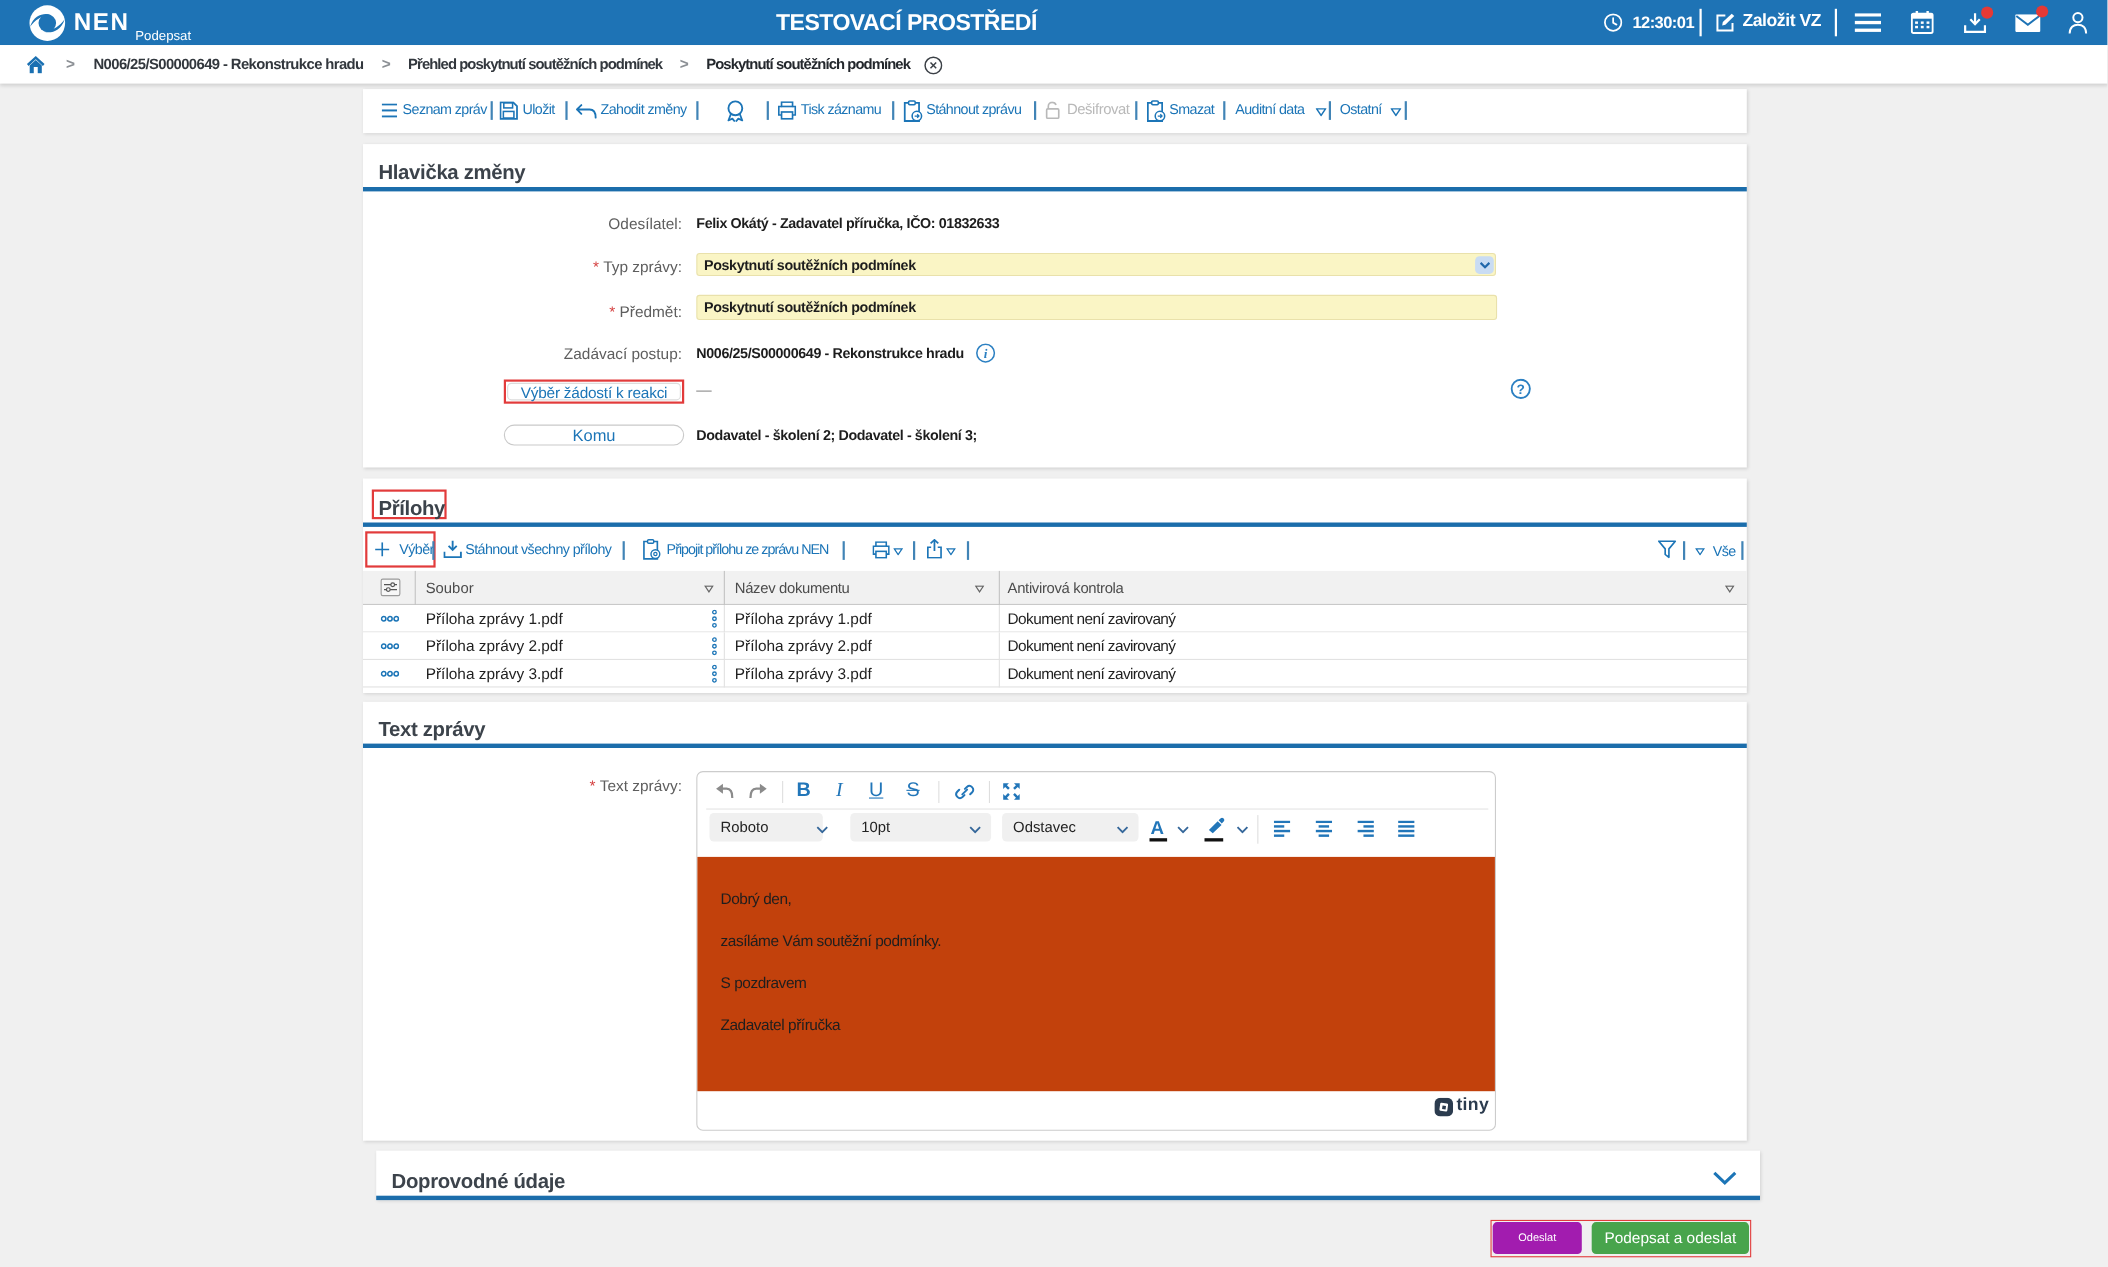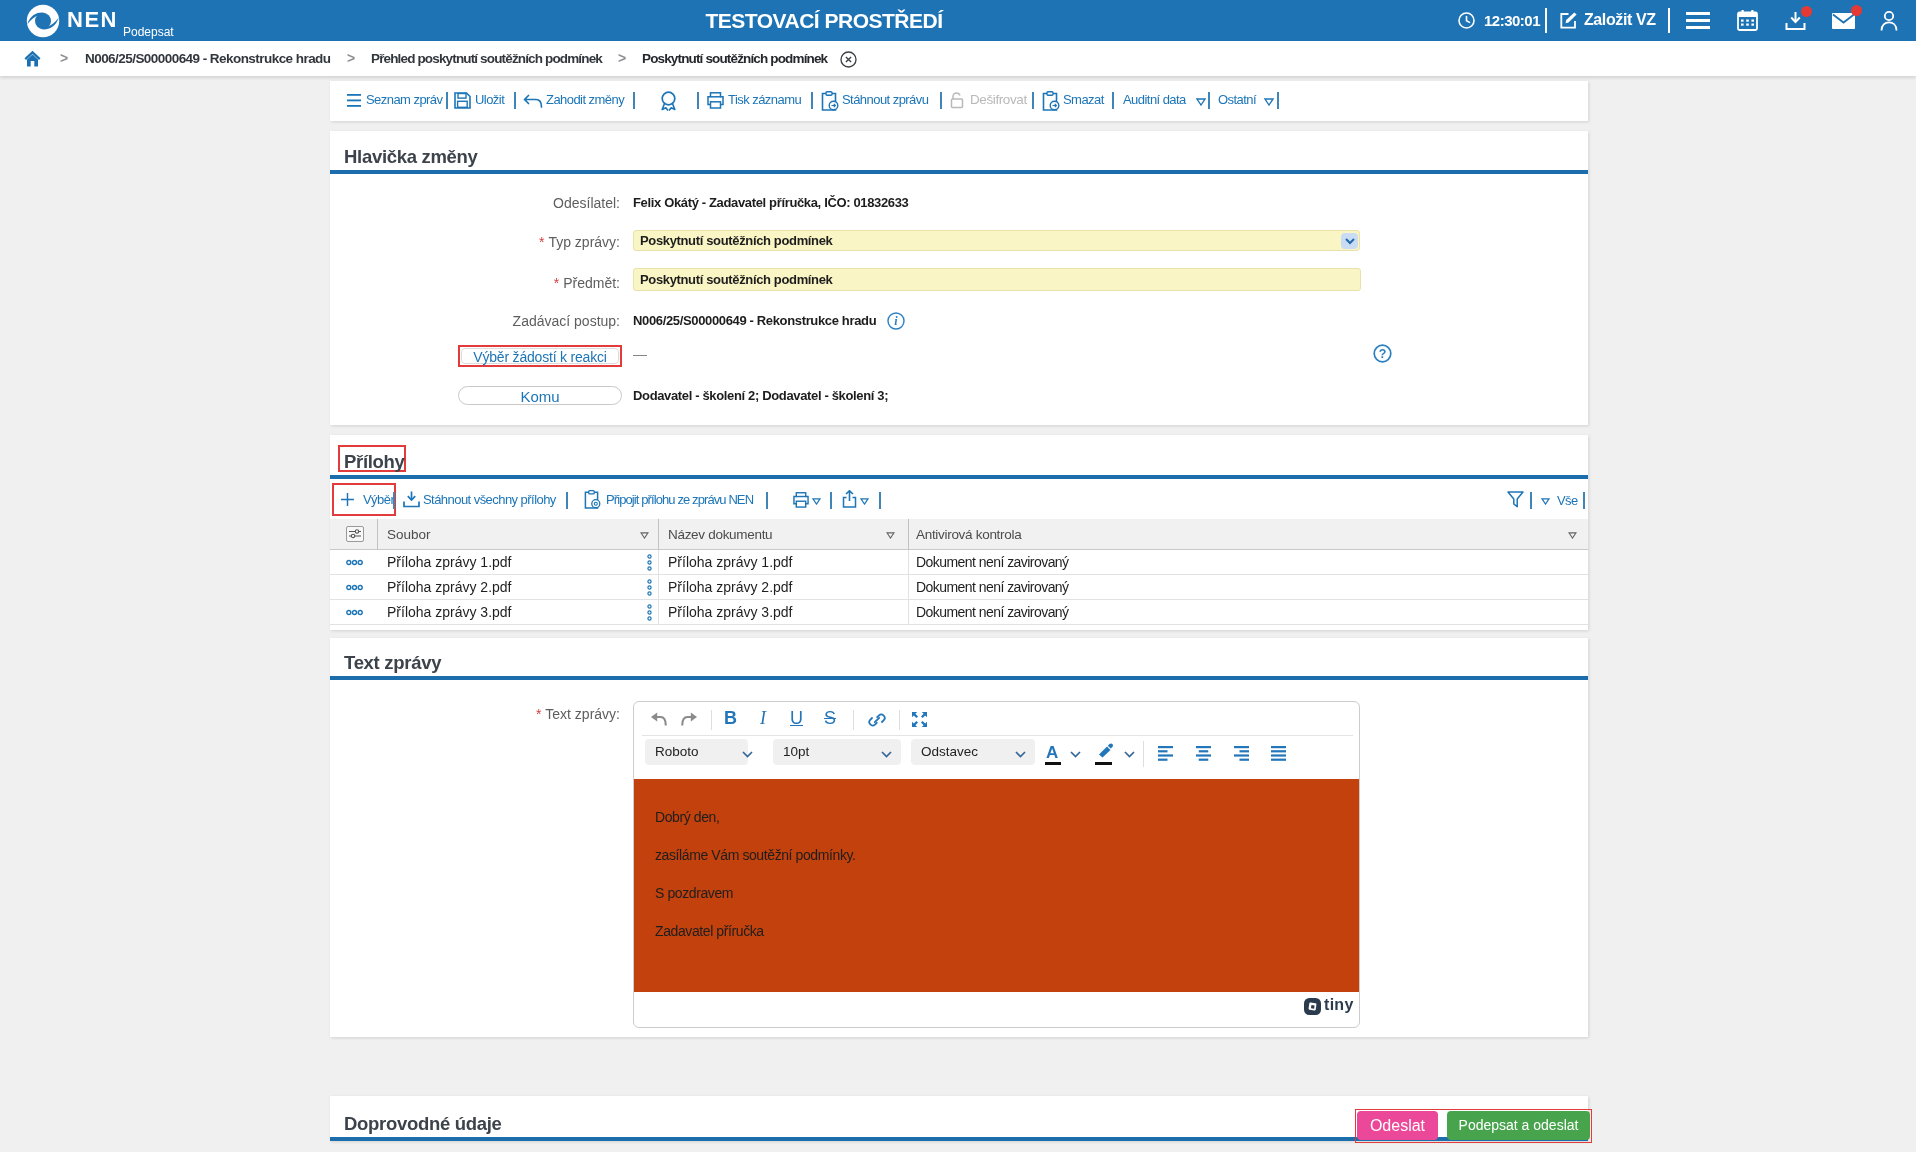--- a/index.html
+++ b/index.html
@@ -463,26 +463,26 @@
 
       <svg class="abs" style="left:670px;top:296px;" width="17" height="17" viewBox="0 0 16 16">
         <rect x="0" y="0" width="16" height="16" rx="5" fill="#2b3b4e"></rect>
         <rect x="4.6" y="4.6" width="6.8" height="6.8" rx="1" fill="#fff" transform="rotate(8 8 8)"></rect>
         <rect x="6.8" y="6.8" width="3" height="3" fill="#2b3b4e" transform="rotate(8 8 8)"></rect>
       </svg>
       <div class="abs" style="left:690px;top:294px;color:#2b3b4e;font-size:16px;font-weight:bold;letter-spacing:.3px;">tiny</div>
     </div>
   </div>
 
-  <div class="panel" id="doprovodne" style="top:1096px;height:45px;">
+  <div class="panel" id="doprovodne" style="top:1046px;height:45px;margin-left:12px;">
     <div class="abs sect-title" style="left:14px;top:17px;">Doprovodné údaje</div>
     <svg class="abs" style="left:1215px;top:18px;" width="22" height="14" viewBox="0 0 30 17">
       <path d="M2 2 L15 14.5 L28 2" fill="none" stroke="#1c75b7" stroke-width="3.8"></path>
     </svg>
     <div class="blue-line" style="top:41px;"></div>
   </div>
 
   <div class="abs" id="footbtns" style="left:1355px;top:1109px;width:237px;height:34px;border:1.5px solid #e23b3b;">
-    <div class="abs" style="left:1px;top:1px;width:81px;height:29px;background:#ec4899;border-radius:4px;color:#fff;font-size:16px;text-align:center;line-height:29px;">Odeslat</div>
+    <div class="abs" style="left:1px;top:1px;width:81px;height:29px;background:#a21caf;border-radius:4px;color:#fff;font-size:10px;text-align:center;line-height:29px;">Odeslat</div>
     <div class="abs" style="left:91px;top:1px;width:143px;height:29px;background:#48a44c;border-radius:4px;color:#fff;font-size:14px;text-align:center;line-height:29px;">Podepsat a odeslat</div>
   </div>
 
 </div>
 
 </body></html>

